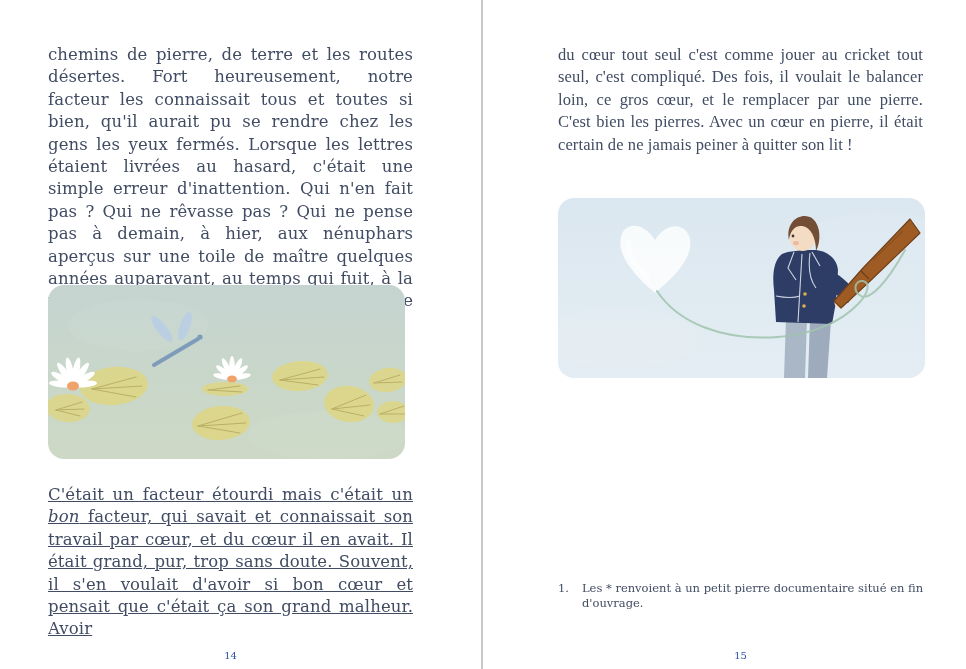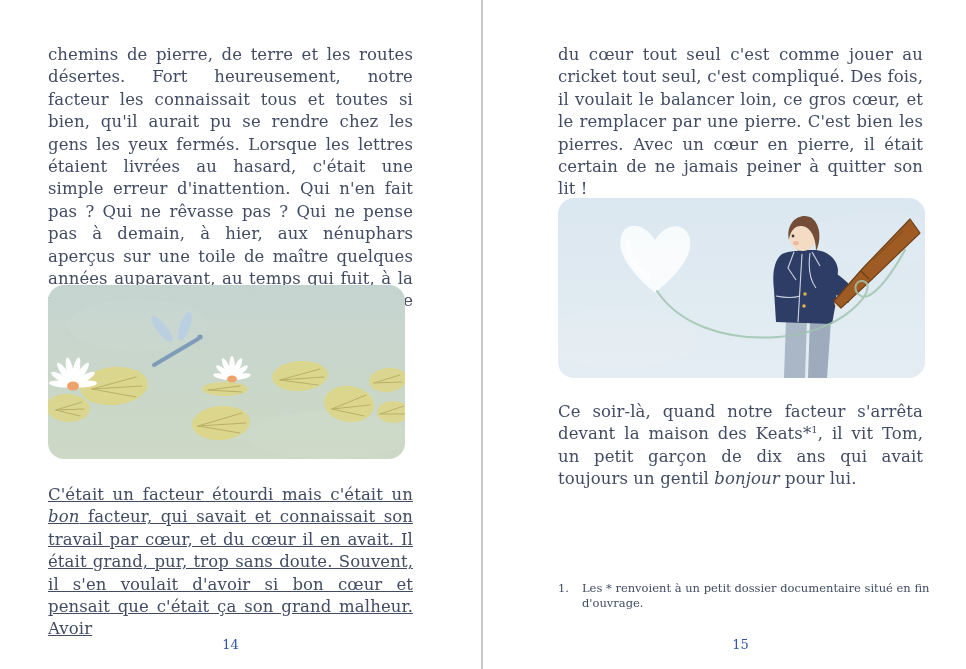--- a/index.html
+++ b/index.html
@@ -15,32 +15,32 @@
   *{margin:0;padding:0;box-sizing:border-box;}
   body{background:#e8e8e8;font-family:"DejaVu Serif",serif;}
   .spread{position:relative;width:966px;height:669px;background:var(--paper);overflow:hidden;}
   .page{position:absolute;top:0;width:483px;height:669px;}
   .page.left{left:0;}
   .page.right{left:483px;}
   .gutter{position:absolute;left:481px;top:0;width:2px;height:669px;background:var(--divider);}
   .para{position:absolute;width:365px;font-size:16.5px;line-height:22.4px;
         color:var(--text);text-align:justify;letter-spacing:0.1px;}
   .page.left .para{left:48px;}
-  .page.right .para{left:75px;}
+  .page.right .para{left:75px;font-family:Liberation Serif, serif;}
   .para em{font-style:italic;}
   .para sup{font-size:0.6em;vertical-align:super;line-height:0;}
   .para.dialogue{text-indent:22px;}
   .illus{position:absolute;border-radius:16px;overflow:hidden;}
   .illus svg{display:block;}
   .pond{left:48px;top:285px;width:357px;height:174px;}
   .sky{left:75px;top:198px;width:367px;height:180px;}
   .footnote{position:absolute;left:75px;top:581px;width:372px;display:flex;gap:13px;
             font-size:11.5px;line-height:15px;color:var(--text);}
-  .pagenum{position:absolute;top:637px;width:365px;text-align:center;
-           font-size:13px;color:var(--page_number);}
+  .pagenum{position:absolute;top:650px;width:365px;text-align:center;
+           font-size:10px;color:var(--page_number);}
   .page.left .pagenum{left:48px;}
   .page.right .pagenum{left:75px;}
 </style>
 </head>
 <body>
 
 <div class="spread">
 
   <div class="page left">
 
@@ -177,23 +177,22 @@
             <path d="M276,103 L283,110 L310,85 L362,35 L352,21 L305,70 Z" style="fill:var(--bat);stroke:var(--bat_dark)" stroke-width="1.2" stroke-linejoin="round"></path>
             <path d="M303,73 L311,81" style="stroke:var(--bat_dark)" stroke-width="1.2"></path>
             <path d="M315,62 L345,33" style="stroke:var(--bat_dark)" stroke-width="1" opacity="0.6"></path>
           </g>
         </g>
 
         <path d="M99,93 C120,125 165,143 220,139 C258,136 285,122 300,106 C310,96 313,85 305,83 C297,82 294,93 303,98 C312,103 330,83 347,52" fill="none" style="stroke:var(--swirl)" stroke-width="2" opacity="0.85" stroke-linecap="round"></path>
       </svg>
     </div>
 
-    <div class="para" style="top:401px;"><span>Ce soir-là, quand notre facteur s'arrêta devant la maison des Keats*</span><sup>1</sup><span>, il vit Tom, un petit garçon de dix ans qui avait toujours un gentil </span><em>bonjour</em><span> pour lui.</span></div>
 
 
     <div class="footnote">
       <span>1.</span>
-      <span>Les * renvoient à un petit dossier documentaire situé en fin d'ouvrage.</span>
+      <span>Les * renvoient à un petit pierre documentaire situé en fin d'ouvrage.</span>
     </div>
 
     <div class="pagenum">15</div>
   </div>
 </div>
 
 </body></html>

